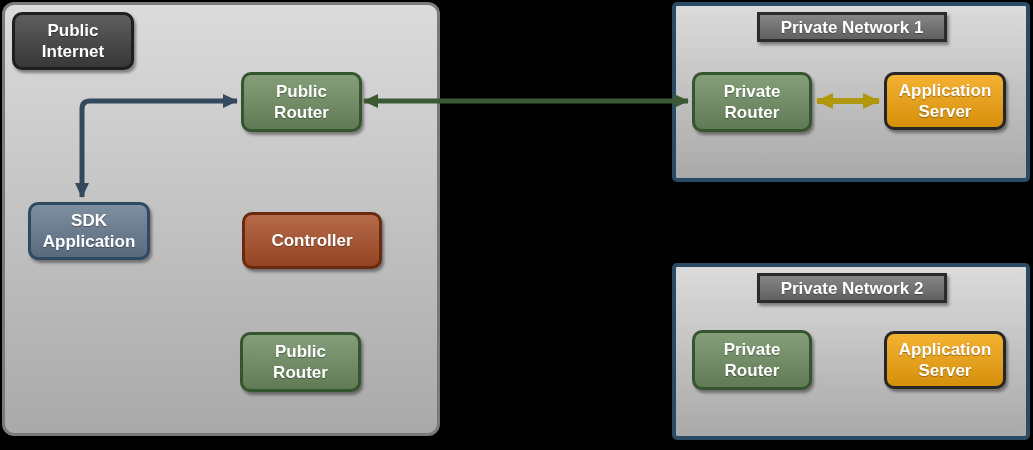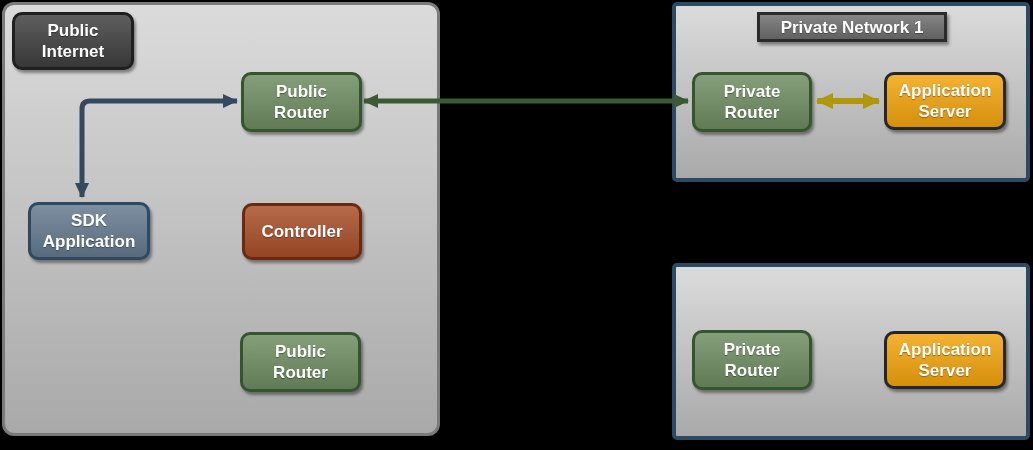--- a/index.html
+++ b/index.html
@@ -46,33 +46,34 @@
 
   <div class="node node-dark" style="left:12px;top:12px;width:122px;height:58px;">Public
 Internet</div>
 
   <div class="node node-router" style="left:241px;top:72px;width:121px;height:60px;">Public
 Router</div>
 
   <div class="node node-sdk" style="left:28px;top:202px;width:122px;height:58px;">SDK
 Application</div>
 
-  <div class="node node-controller" style="left:242px;top:203px;width:120px;height:57px;">Controller</div>
+  <div class="node node-controller" style="left:242px;top:212px;width:140px;height:57px;">Controller</div>
 
   <div class="node node-router" style="left:240px;top:332px;width:121px;height:60px;">Public
 Router</div>
 
   <div class="node node-badge" style="left:757px;top:12px;width:190px;height:30px;">Private Network 1</div>
 
   <div class="node node-router" style="left:692px;top:72px;width:120px;height:60px;">Private
 Router</div>
 
   <div class="node node-server" style="left:884px;top:72px;width:122px;height:58px;">Application
 Server</div>
 
+  <div class="node node-badge" style="left:757px;top:273px;width:190px;height:30px;">Private Network 2</div>
 
   <div class="node node-router" style="left:692px;top:330px;width:120px;height:60px;">Private
 Router</div>
 
   <div class="node node-server" style="left:884px;top:331px;width:122px;height:58px;">Application
 Server</div>
 
   <svg id="connector-layer" viewBox="0 0 1033 450" xmlns="http://www.w3.org/2000/svg">
     <defs>
       <marker id="ah-blue" markerUnits="userSpaceOnUse" markerWidth="17" markerHeight="16" refX="15" refY="8" orient="auto-start-reverse">

